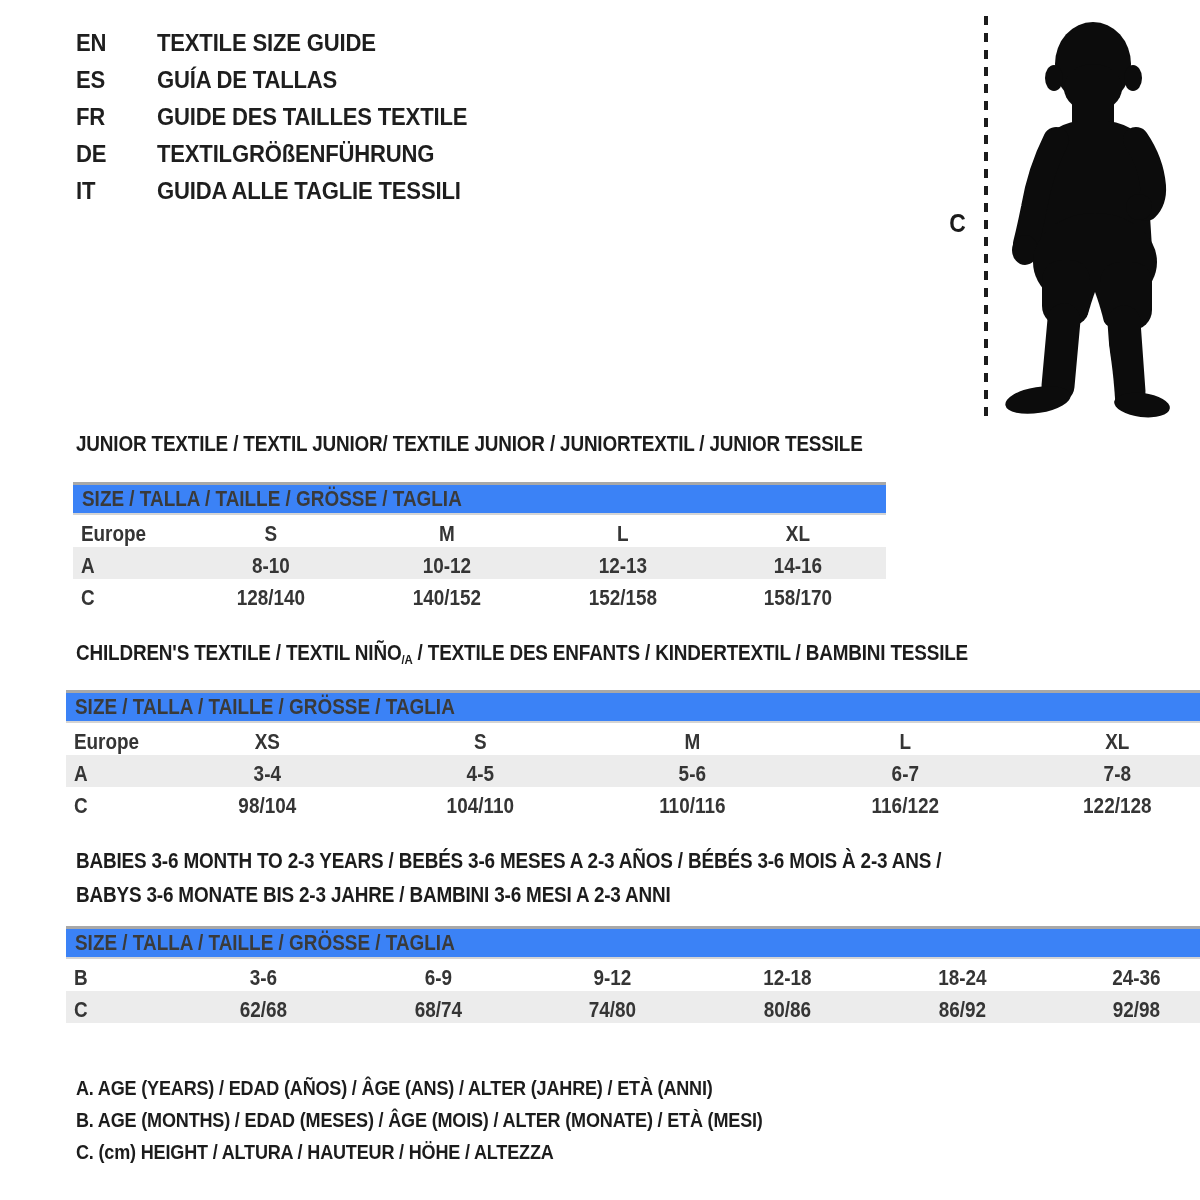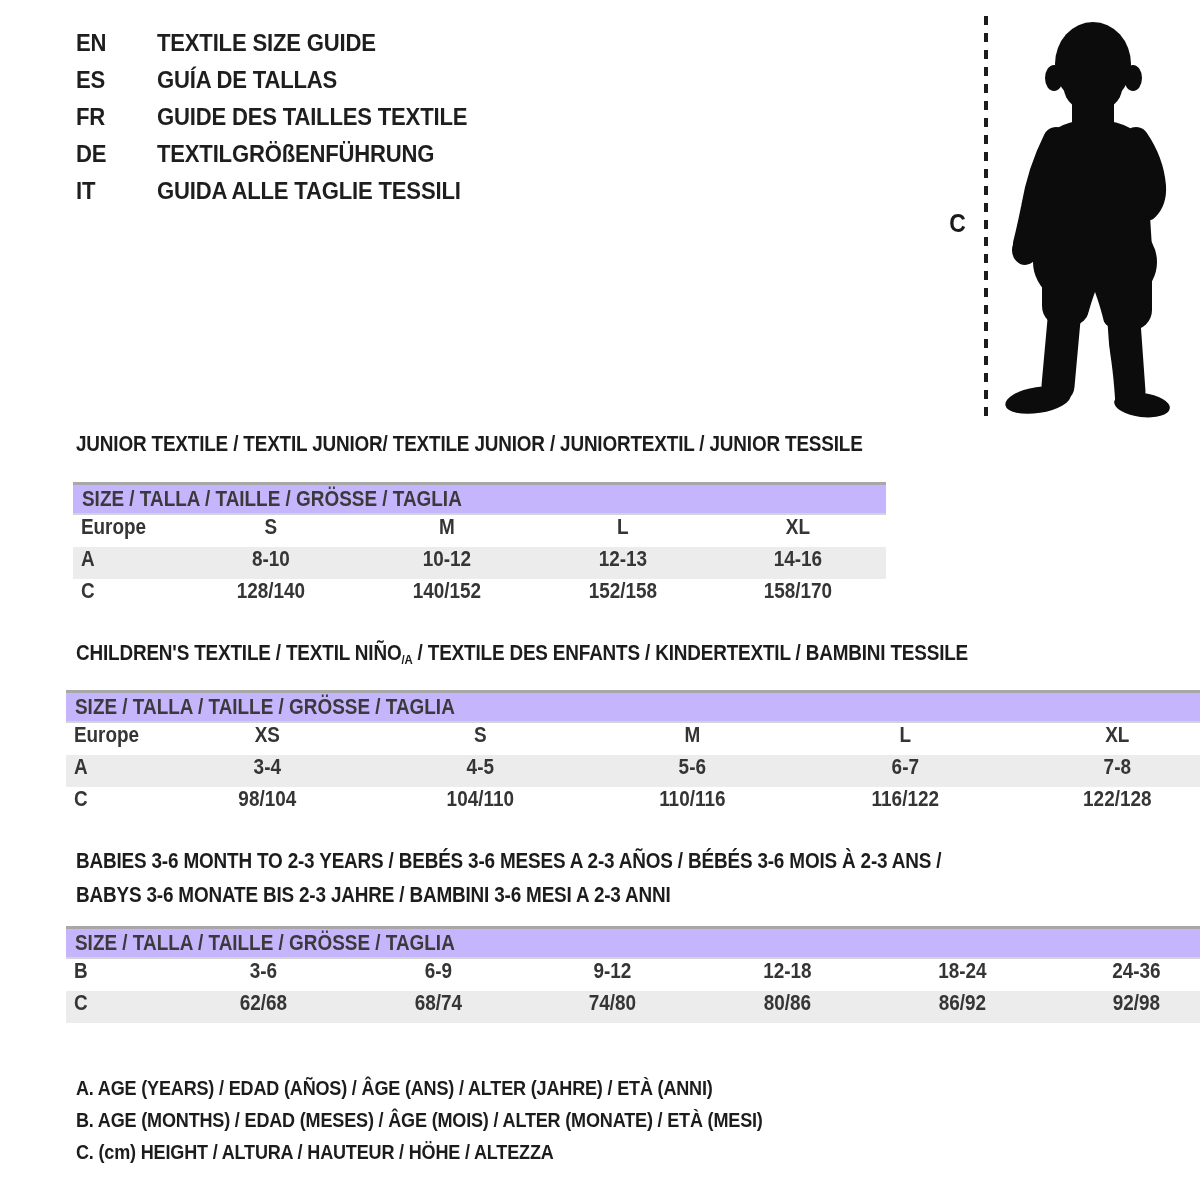--- a/index.html
+++ b/index.html
@@ -19,23 +19,23 @@
   .measure-line{position:absolute;left:948px;top:16px;width:4px;height:400px;
     background:repeating-linear-gradient(180deg,#1c1c1c 0px,#1c1c1c 9px,transparent 9px,transparent 17px);}
   .measure-label{position:absolute;left:912px;top:208px;font-size:26px;color:#1a1a1a;}
   .silhouette{position:absolute;left:960px;top:14px;width:188px;height:404px;}
   
   .sec-title{position:absolute;font-size:21.5px;color:#1c1c1c;white-space:nowrap;
              transform:scaleX(0.88);transform-origin:0 50%;letter-spacing:-0.2px;}
   .subsz{font-size:13px;vertical-align:-4px;}
   
   .tbl{position:absolute;font-size:21.5px;color:#353535;}
-  .hdr{box-sizing:border-box;height:33px;background:#c4b5fd;border-top:3px solid #a8a8a8;
+  .hdr{box-sizing:border-box;height:33px;background:#3b82f6;border-top:3px solid #a8a8a8;
        border-bottom:2px solid #d4d4d4;display:flex;align-items:center;padding-left:9px;color:#3a3a3a;}
-  .trow{display:flex;align-items:flex-start;height:32px;}
+  .trow{display:flex;align-items:flex-end;height:32px;}
   .trow.shaded{background:#ececec;}
   .trow .lbl{box-sizing:border-box;padding-left:9px;text-align:left;}
   .t-junior .lbl,.t-babies .lbl{width:110px;}
   .t-children .lbl{width:95px;}
   .trow .cell{flex:1;text-align:center;}
   
   .legend-line{position:absolute;left:40px;font-size:20.5px;color:#1c1c1c;white-space:nowrap;
                transform:scaleX(0.88);transform-origin:0 50%;letter-spacing:-0.2px;}
 </style>
 </head>

